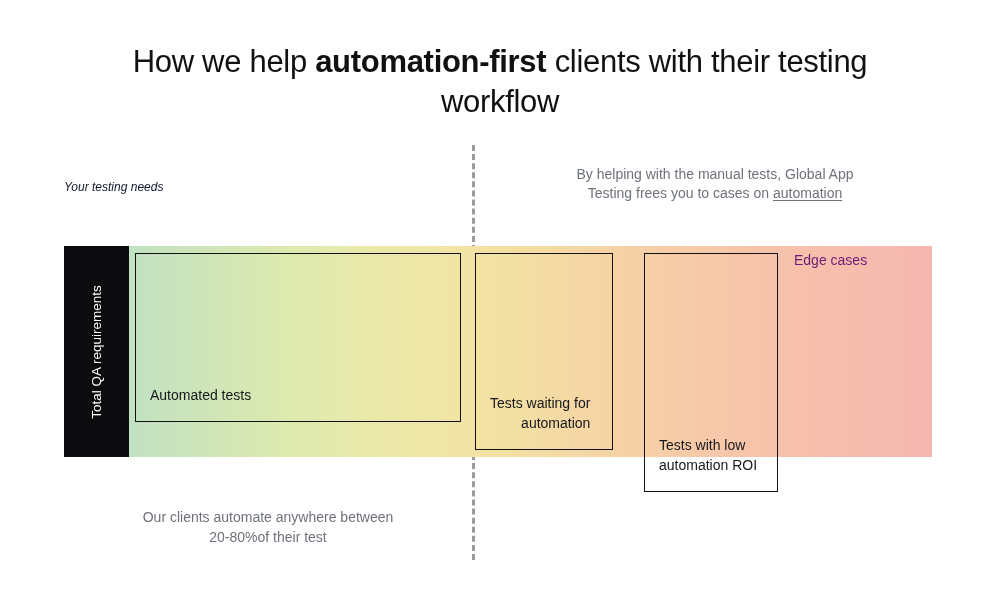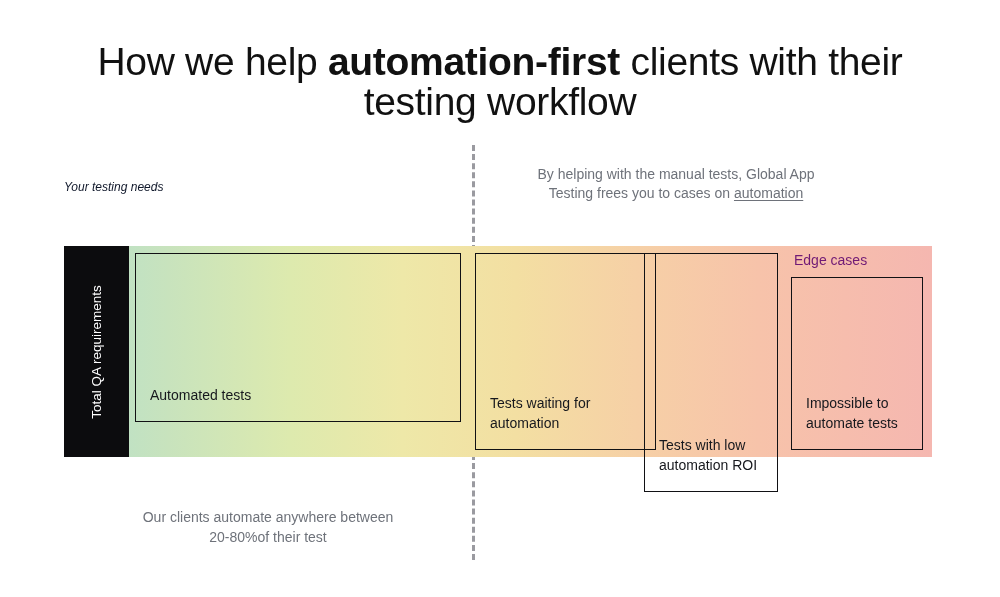--- a/index.html
+++ b/index.html
@@ -10,40 +10,40 @@
     position:relative;
     overflow:hidden;
     -webkit-font-smoothing:antialiased;
   }
 
   
   #title{
     position:absolute;
     left:70px; top:42px; width:860px;
     text-align:center;
-    font-size:39px;
+    font-size:31px;
     line-height:40px;
     font-weight:400;
     color:#111111;
     letter-spacing:-0.3px;
   }
   #title b{font-weight:700;}
 
   
   #left-caption{
     position:absolute;
     left:64px; top:180px;
     font-size:12px;
     color:#0f172a;
     white-space:nowrap;
     font-style:italic;
   }
   #right-caption{
     position:absolute;
-    left:504px; top:165px; width:344px;
+    left:543px; top:165px; width:344px;
     text-align:center;
     font-size:14px;
     line-height:19px;
     color:#6e727a;
   }
   #right-caption .ul{
     text-decoration:underline;
     text-underline-offset:2px;
     color:#6e727a;
   }
@@ -117,21 +117,21 @@
   #edge-label{
     position:absolute;
     left:730px; top:6px;
     font-size:14px;
     color:#701a75;
     white-space:nowrap;
   }
 
   
   #seg-1{left:71px;  top:7px;  width:326px; height:169px;}
-  #seg-2{left:411px; top:7px;  width:181px; height:197px;}
+  #seg-2{left:411px; top:7px;  width:138px; height:197px;text-align:right;}
   #seg-3{left:580px; top:7px;  width:134px; height:239px;}
   #seg-4{left:727px; top:31px; width:132px; height:173px;}
 </style>
 </head>
 <body>
 
 <div id="title">
   <span>How we help </span><b>automation-first</b><span> clients with their testing workflow</span>
 </div>
 
@@ -164,20 +164,16 @@
   <div class="seg" id="seg-2">
     <div class="seg-label">Tests waiting for
 automation</div>
   </div>
 
   <div class="seg" id="seg-3">
     <div class="seg-label">Tests with low
 automation ROI</div>
   </div>
 
-  <div class="seg" id="seg-4">
-    <div class="seg-label">Impossible to
-automate tests</div>
-  </div>
 
   <div id="edge-label">Edge cases</div>
 
 </div>
 
 </body></html>

